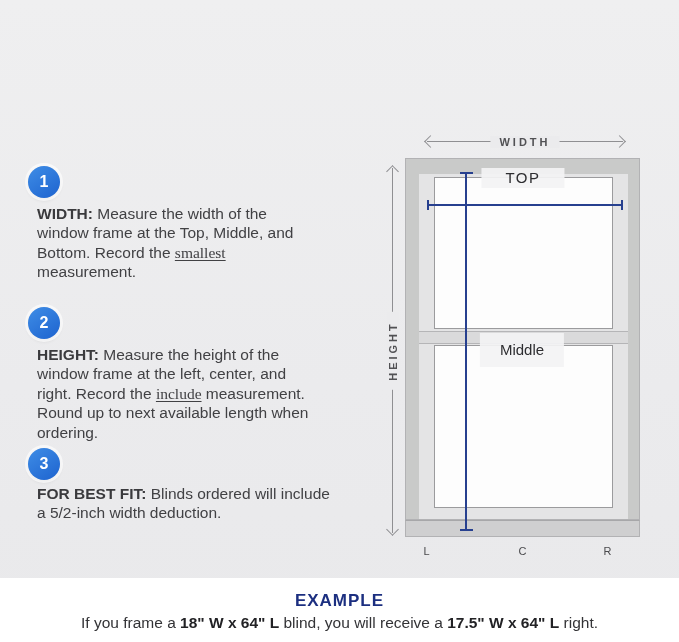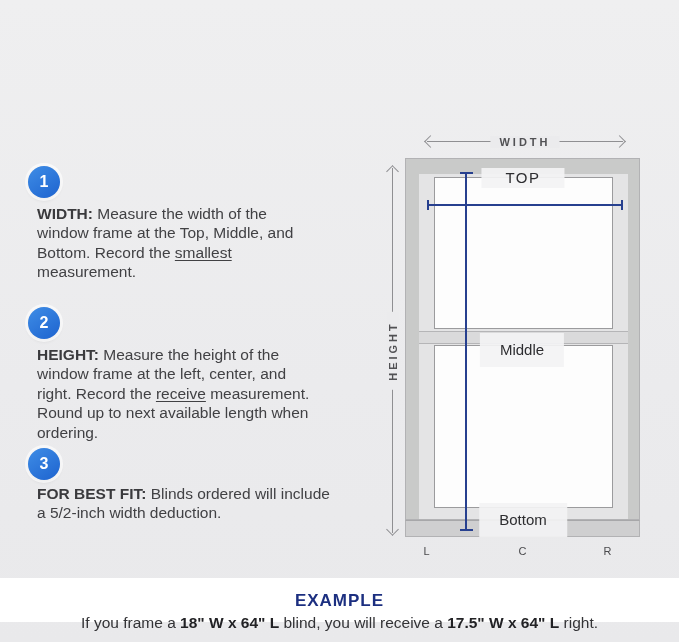--- a/index.html
+++ b/index.html
@@ -29,21 +29,21 @@
     box-shadow:0 0 0 3px rgba(255,255,255,.65), 0 2px 4px rgba(0,0,0,.12);
   }
   #badge-1{top:166px;} #badge-2{top:307px;} #badge-3{top:448px;}
   .step-text{
     position:absolute;left:37px;width:345px;
     font-size:15.5px;line-height:19.4px;color:#414144;
     white-space:pre-wrap;
   }
   #step-text-1{top:204px;} #step-text-2{top:345px;} #step-text-3{top:484px;}
   .step-text b{font-weight:700;color:#3a3a3d;}
-  .u{text-decoration:underline;text-underline-offset:2px;}
+  .u{text-decoration:underline;text-underline-offset:2px;font-family:Liberation Serif, serif;}
   
   .arrow-w{position:absolute;left:427px;top:141px;width:196px;height:0;border-top:1px solid #8f8f92;}
   .arrow-h{position:absolute;left:392px;top:168px;height:365px;width:0;border-left:1px solid #8f8f92;}
   .chev{position:absolute;width:8px;height:8px;border-left:1px solid #8f8f92;border-bottom:1px solid #8f8f92;}
   .chev.cl{left:-1px;top:-5px;transform:rotate(45deg);}
   .chev.cr{right:-1px;top:-5px;transform:rotate(225deg);}
   .chev.cu{left:-5px;top:-1px;transform:rotate(135deg);}
   .chev.cd{left:-5px;bottom:-1px;transform:rotate(-45deg);}
   .arrow-lbl{
     position:absolute;background:#ebebed;color:#515154;
@@ -72,21 +72,21 @@
   
   .win-label{position:absolute;transform:translateX(-50%);background:rgba(243,243,244,.92);
     color:#2d2d30;font-size:15px;line-height:18px;padding:8px 20px;white-space:nowrap;}
   .lbl-top{left:523px;top:168px;font-size:15px;letter-spacing:1.5px;padding:1px 24px;}
   .lbl-middle{left:522px;top:333px;}
   .lbl-bottom{left:523px;top:503px;}
   .pos-lbl{position:absolute;top:545px;transform:translateX(-50%);
     font-size:11px;letter-spacing:1px;color:#4a4a4d;}
   .lbl-l{left:427px;} .lbl-c{left:523px;} .lbl-r{left:608px;}
   
-  .example{position:absolute;left:0;top:578px;width:679px;height:44px;background:#ffffff;text-align:center;}
+  .example{position:absolute;left:0;top:578px;width:679px;height:64px;background:#ffffff;text-align:center;}
   .ex-h{margin-top:13px;font-size:17px;font-weight:700;color:#1c2f80;letter-spacing:1px;}
   .ex-p{margin-top:3px;font-size:15.5px;color:#333336;}
   .ex-p b{font-weight:700;color:#222225;}
 </style>
 </head>
 <body>
 
 <div class="canvas">
 
   <header class="title">
@@ -96,21 +96,21 @@
   <div class="badge" id="badge-2">2</div>
   <div class="badge" id="badge-3">3</div>
 
   <div class="step-text" id="step-text-1"><b>WIDTH:</b><span> Measure the width of the
 window frame at the Top, Middle, and
 Bottom. Record the </span><span class="u">smallest</span><span>
 measurement.</span></div>
 
   <div class="step-text" id="step-text-2"><b>HEIGHT:</b><span> Measure the height of the
 window frame at the left, center, and
-right. Record the </span><span class="u">receive</span><span> measurement.
+right. Record the </span><span class="u">include</span><span> measurement.
 Round up to next available length when
 ordering.</span></div>
 
   <div class="step-text" id="step-text-3"><b>FOR BEST FIT:</b><span> Blinds ordered will include
 a 5/2-inch width deduction.</span><span class="u"></span><span></span></div>
 
   <div class="win-outer">
     <div class="win-inner">
       <div class="pane pane-top"></div>
       <div class="mid-rail"></div>
@@ -129,21 +129,20 @@
     <span class="chev cu"></span>
     <span class="chev cd"></span>
     <span class="arrow-lbl">HEIGHT</span>
   </div>
 
   <div class="mline-h"></div>
   <div class="mline-v"></div>
 
   <div class="win-label lbl-top">TOP</div>
   <div class="win-label lbl-middle">Middle</div>
-  <div class="win-label lbl-bottom">Bottom</div>
   <div class="pos-lbl lbl-l">L</div>
   <div class="pos-lbl lbl-c">C</div>
   <div class="pos-lbl lbl-r">R</div>
 
   <div class="example">
     <div class="ex-h">EXAMPLE</div>
     <div class="ex-p"><span>If you frame a </span><b>18" W x 64" L</b><span> blind, you will receive a </span><b>17.5" W x 64" L</b><span> right.</span></div>
   </div>
 
 </div>

